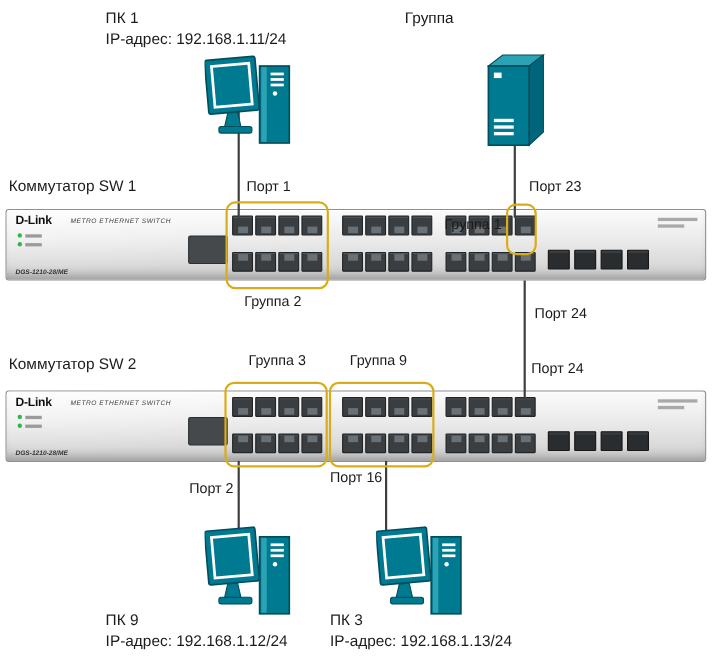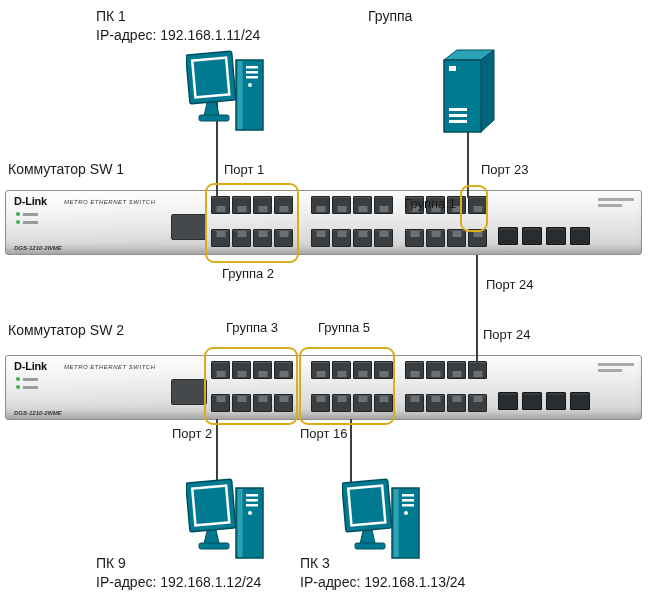--- a/index.html
+++ b/index.html
@@ -163,23 +163,23 @@
       </div>
     <div class="fineprint" style="left:592px; top:7px;  width:36px;"></div>
     <div class="fineprint" style="left:592px; top:13px; width:24px;"></div>
   </div>
 
   <div class="hl" style="left:205px; top:183px; width:94px; height:80px;"></div>
   <div class="hl" style="left:460px; top:185px; width:28px; height:47px;"></div>
 
   <div class="lbl h" style="left:8px;   top:322px;">Коммутатор SW 2</div>
   <div class="lbl s" style="left:226px; top:320px;">Группа 3</div>
-  <div class="lbl s" style="left:318px; top:320px;">Группа 5</div>
+  <div class="lbl s" style="left:318px; top:320px;">Группа 9</div>
   <div class="lbl s" style="left:483px; top:327px;">Порт 24</div>
-  <div class="lbl s" style="left:172px; top:426px;">Порт 2</div>
+  <div class="lbl s" style="left:172px; top:436px;">Порт 2</div>
   <div class="lbl s" style="left:300px; top:426px;">Порт 16</div>
 
   <div class="switch" style="left:5px; top:355px;">
     <div class="brand">D-Link</div>
     <div class="tagline">METRO ETHERNET SWITCH</div>
     <div class="leds">
       <div class="ledrow">
           <span class="led-dot"></span>
           <span class="led-bar"></span>
         </div>

